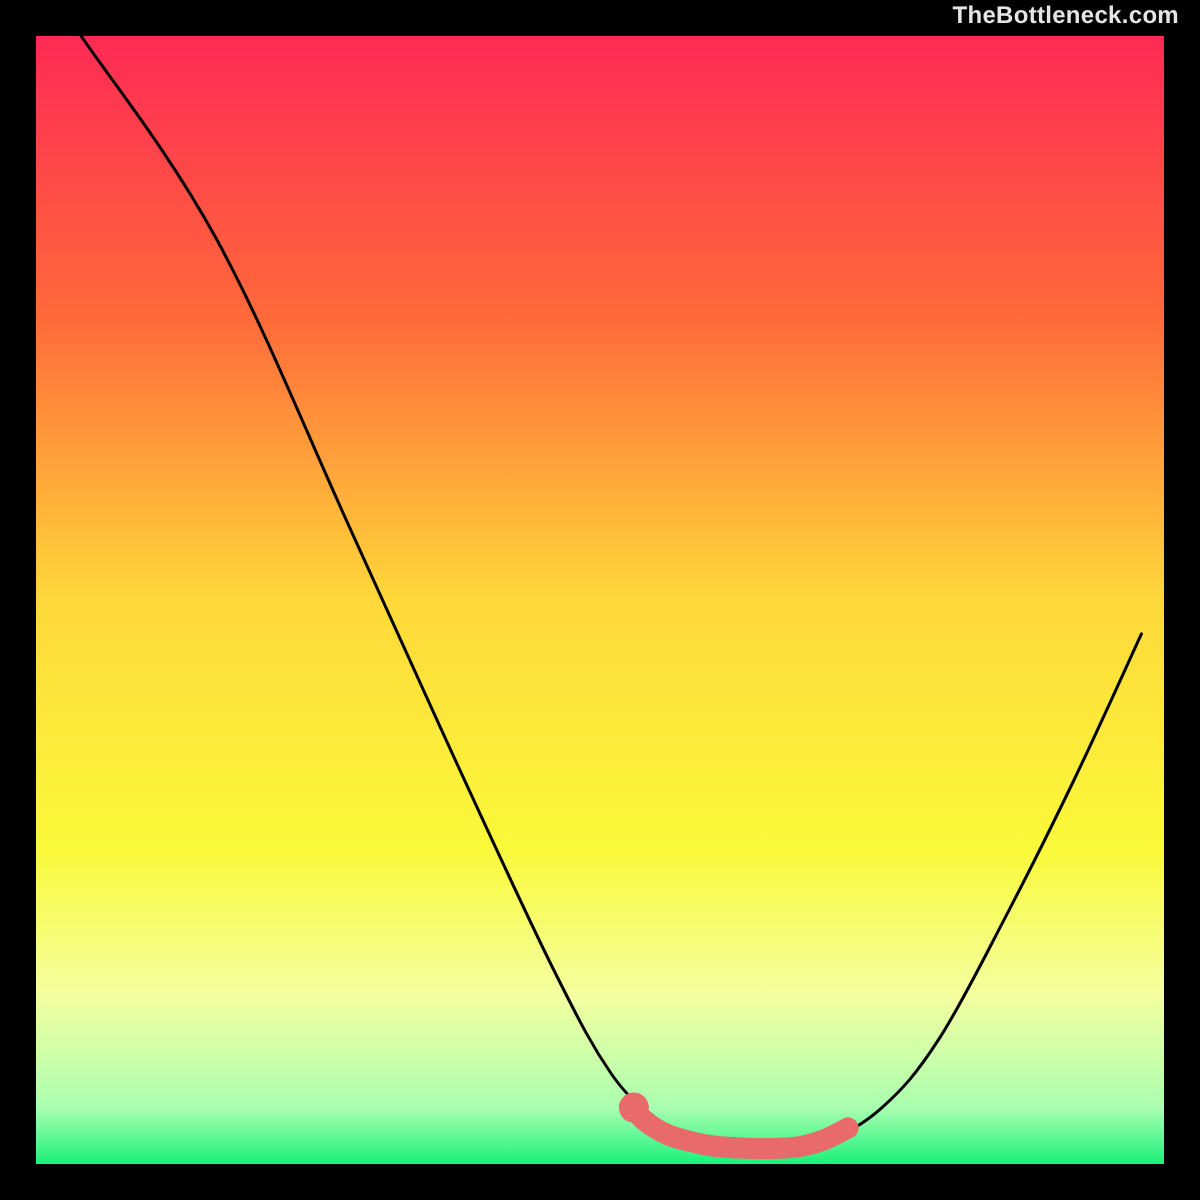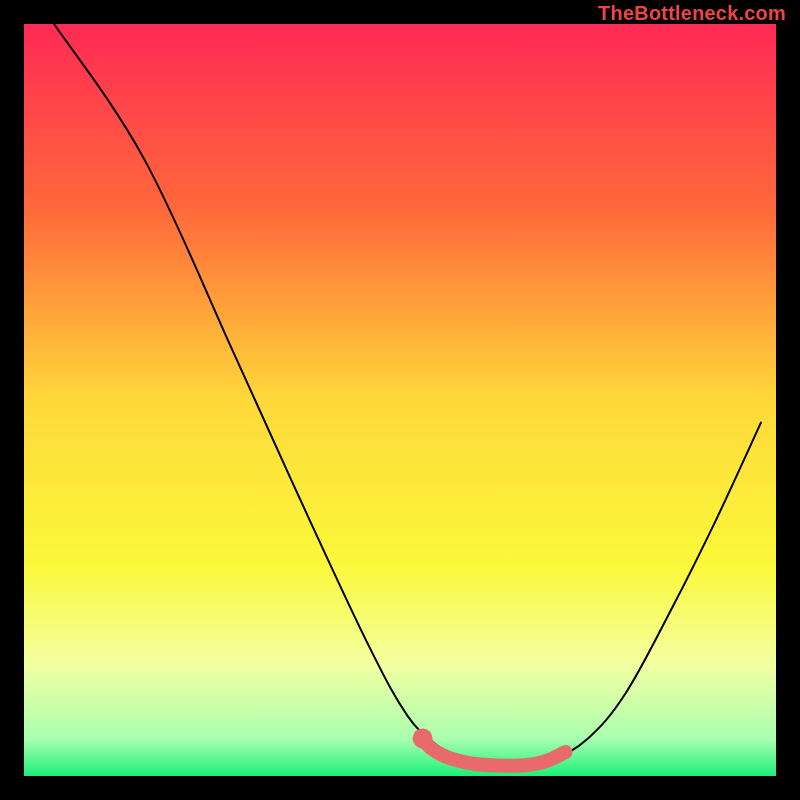--- a/index.html
+++ b/index.html
@@ -15,23 +15,23 @@
     top: 0;
     left: 0;
     width: 800px;
     height: 800px;
   }
   .watermark {
     position: absolute;
     top: 2px;
     right: 14px;
     font-family: Arial, Helvetica, sans-serif;
-    font-size: 20px;
+    font-size: 16px;
     font-weight: 600;
-    color: #ef4444;
+    color: #e5e5e5;
     letter-spacing: 0.2px;
     user-select: none;
   }
 </style>
 </head>
 <body>
 
 <div class="chart-container">
   <svg id="chart-svg" width="800" height="800" viewBox="0 0 800 800">
       <defs>

